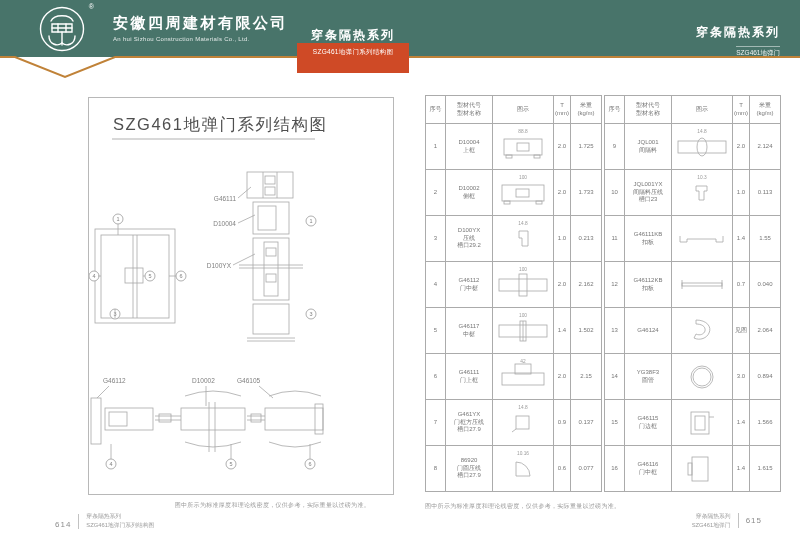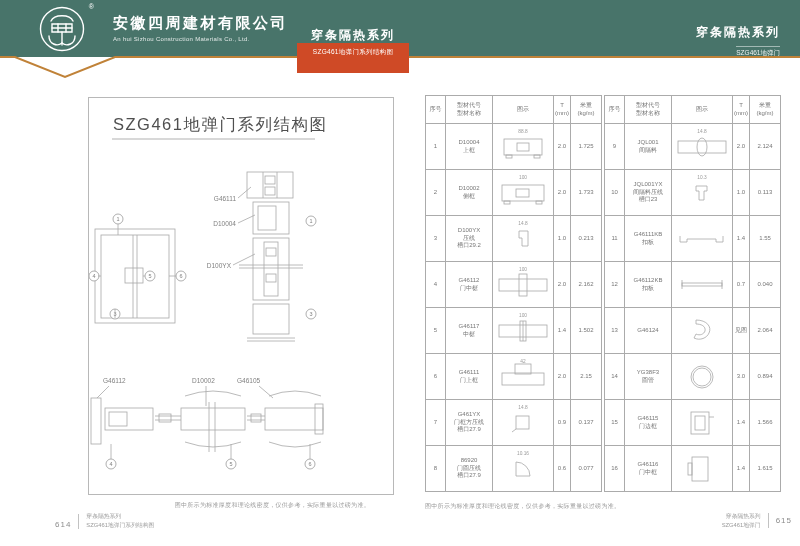--- a/index.html
+++ b/index.html
@@ -34,21 +34,21 @@
   table.half{border-collapse:collapse;table-layout:fixed;width:176px;font-size:6px;color:#777;text-align:center}
   table.half th,table.half td{border:1px solid #ababab;font-weight:normal;padding:0;line-height:1.3;vertical-align:middle;overflow:hidden}
   table.half thead tr{height:28px}
   table.half tbody tr{height:46px}
   .code-cell{font-size:6px;line-height:1.35}
   .fig-cell svg{display:block;margin:0 auto}
   .right-note{position:absolute;left:425px;top:502px;font-size:6px;color:#9a9a9a;letter-spacing:.3px}
 
   
   .footer-left{position:absolute;left:55px;top:512px;display:flex;align-items:flex-end;gap:7px;color:#999}
-  .footer-right{position:absolute;right:8px;top:512px;display:flex;align-items:center;gap:7px;color:#999}
+  .footer-right{position:absolute;right:38px;top:512px;display:flex;align-items:center;gap:7px;color:#999}
   .page-num{font-size:8px;color:#8c8c8c;letter-spacing:1px}
   .foot-div{width:1px;height:15px;background:#c2c2c2}
   .foot-text{font-size:5.8px;line-height:1.5;color:#9a9a9a}
   .footer-right .foot-text{text-align:right}
 </style>
 </head>
 <body>
 
 <div class="page">
 

